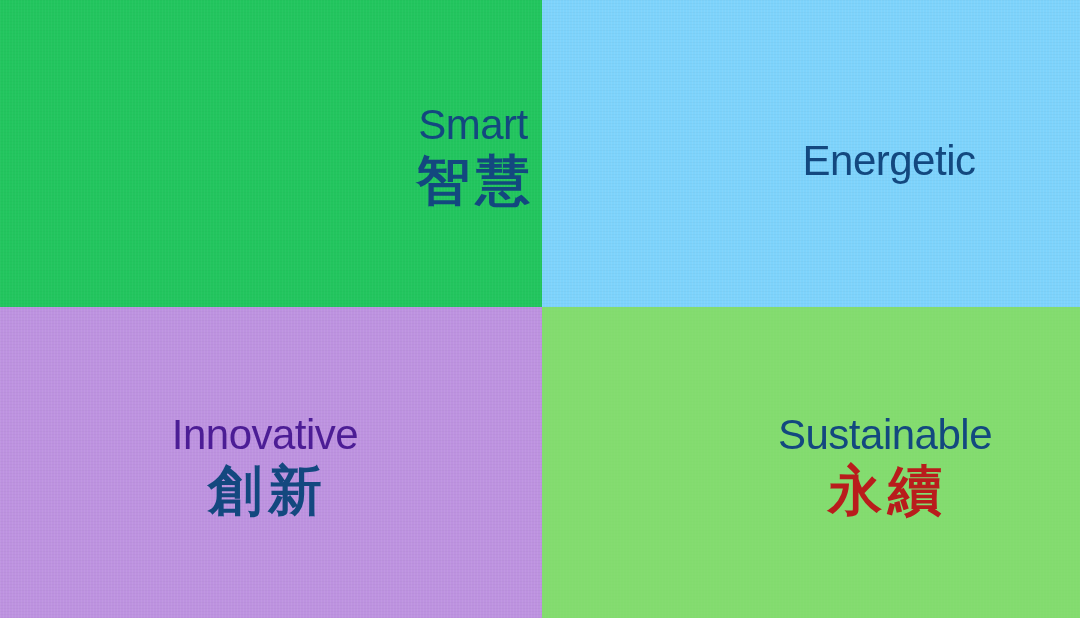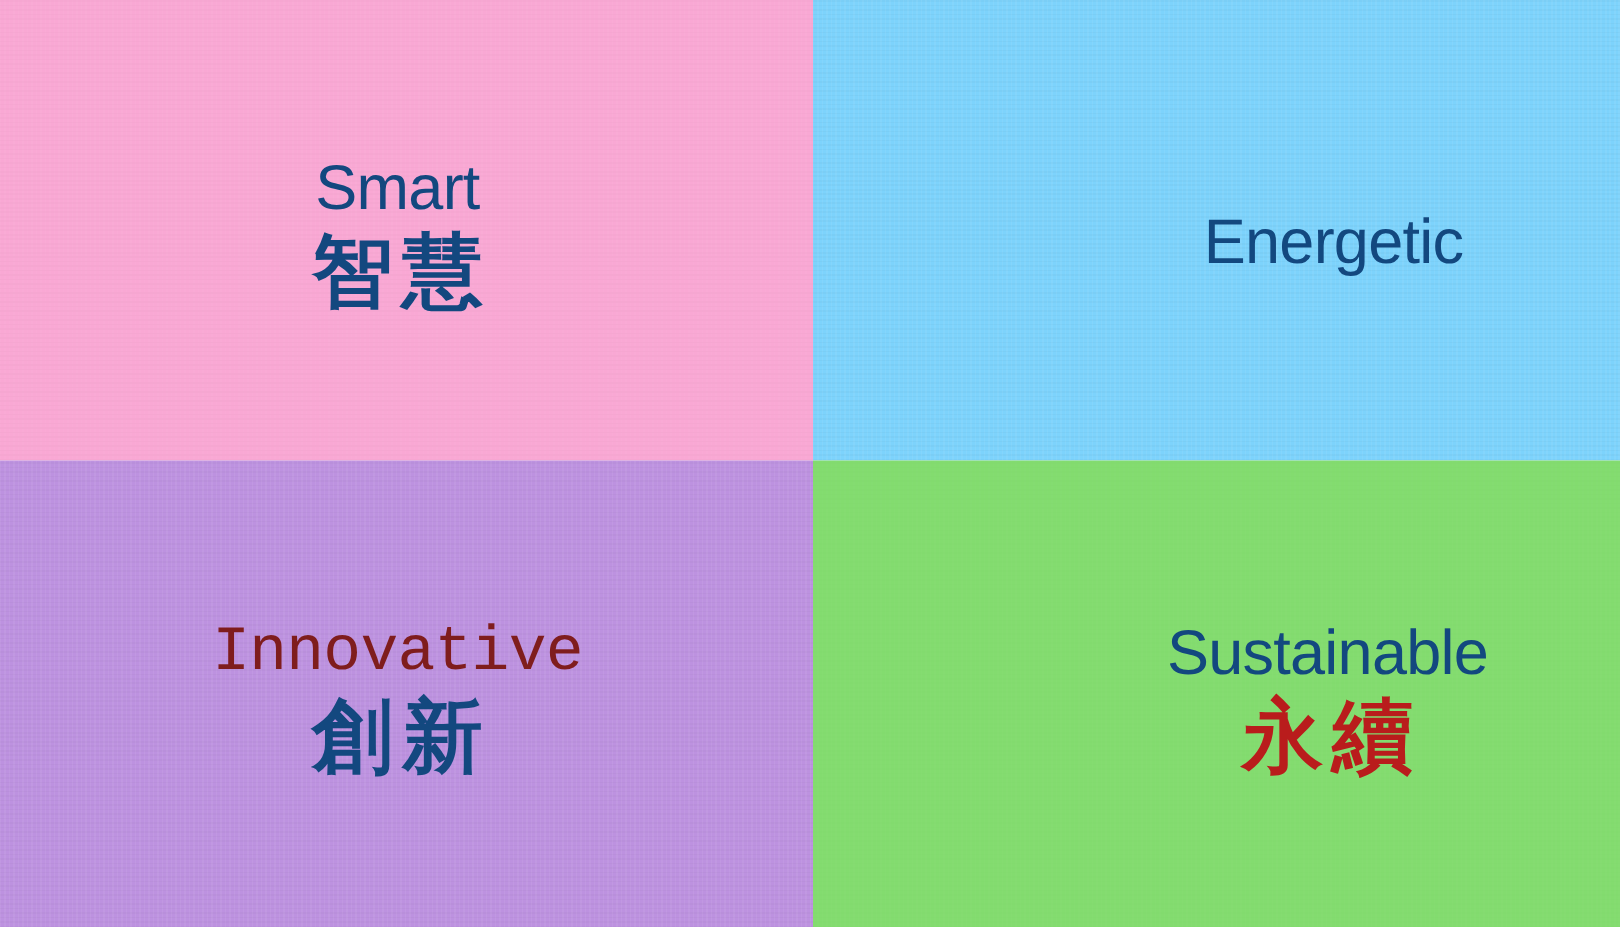--- a/index.html
+++ b/index.html
@@ -94,36 +94,36 @@
   .q-smart .label-stack       { transform: translate(-6px, 2px); }
   .q-energetic .label-stack   { transform: translate(78px, 7px); }
   .q-innovative .label-stack  { transform: translate(-6px, 3px); }
   .q-sustainable .label-stack { transform: translate(74px, 3px); }
 </style>
 </head>
 <body>
 
 <div class="board">
 
-  <div class="quadrant q-smart" style="background-color: #f9a8d4;">
+  <div class="quadrant q-smart" style="background-color: #22c55e; align-items: flex-end;">
     <div class="label-stack">
       <div class="label-en" style="color: rgb(19, 72, 127);">Smart</div>
       <div class="label-zh" style="color: rgb(19, 72, 127);">智慧</div>
     </div>
   </div>
 
   <div class="quadrant q-energetic" style="background-color: #7dd3fc;">
     <div class="label-stack">
       <div class="label-en" style="color: rgb(19, 72, 127);">Energetic</div>
     </div>
   </div>
 
   <div class="quadrant q-innovative" style="background-color: rgb(189, 146, 224);">
     <div class="label-stack">
-      <div class="label-en" style="color: #7f1d1d; font-family: Liberation Mono, monospace;">Innovative</div>
+      <div class="label-en" style="color: #4c1d95;">Innovative</div>
       <div class="label-zh" style="color: rgb(19, 72, 127);">創新</div>
     </div>
   </div>
 
   <div class="quadrant q-sustainable" style="background-color: rgb(131, 220, 111);">
     <div class="label-stack">
       <div class="label-en" style="color: rgb(19, 72, 127);">Sustainable</div>
       <div class="label-zh" style="color: #b91c1c;">永續</div>
     </div>
   </div>

